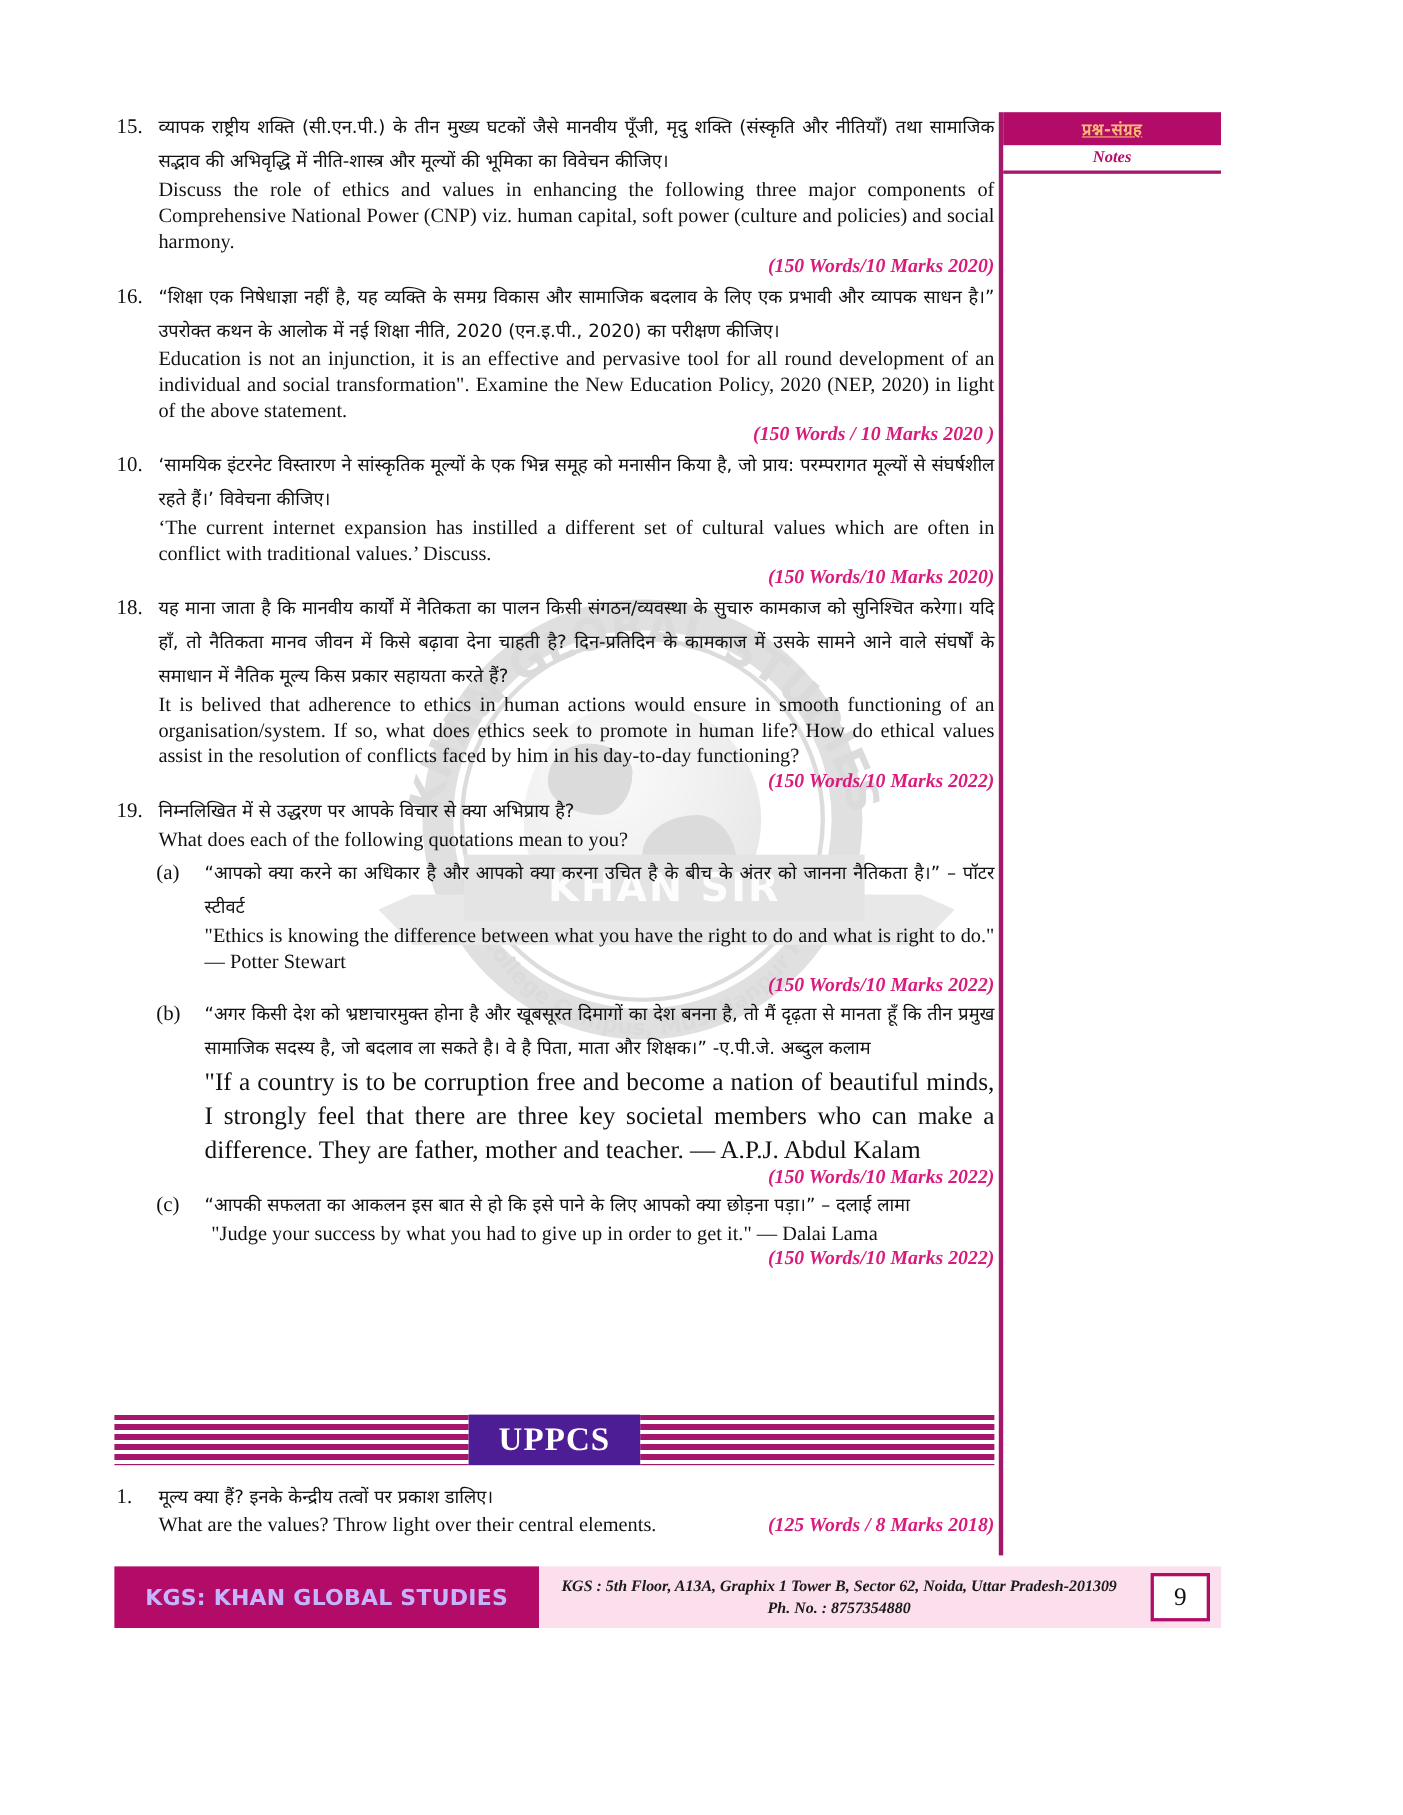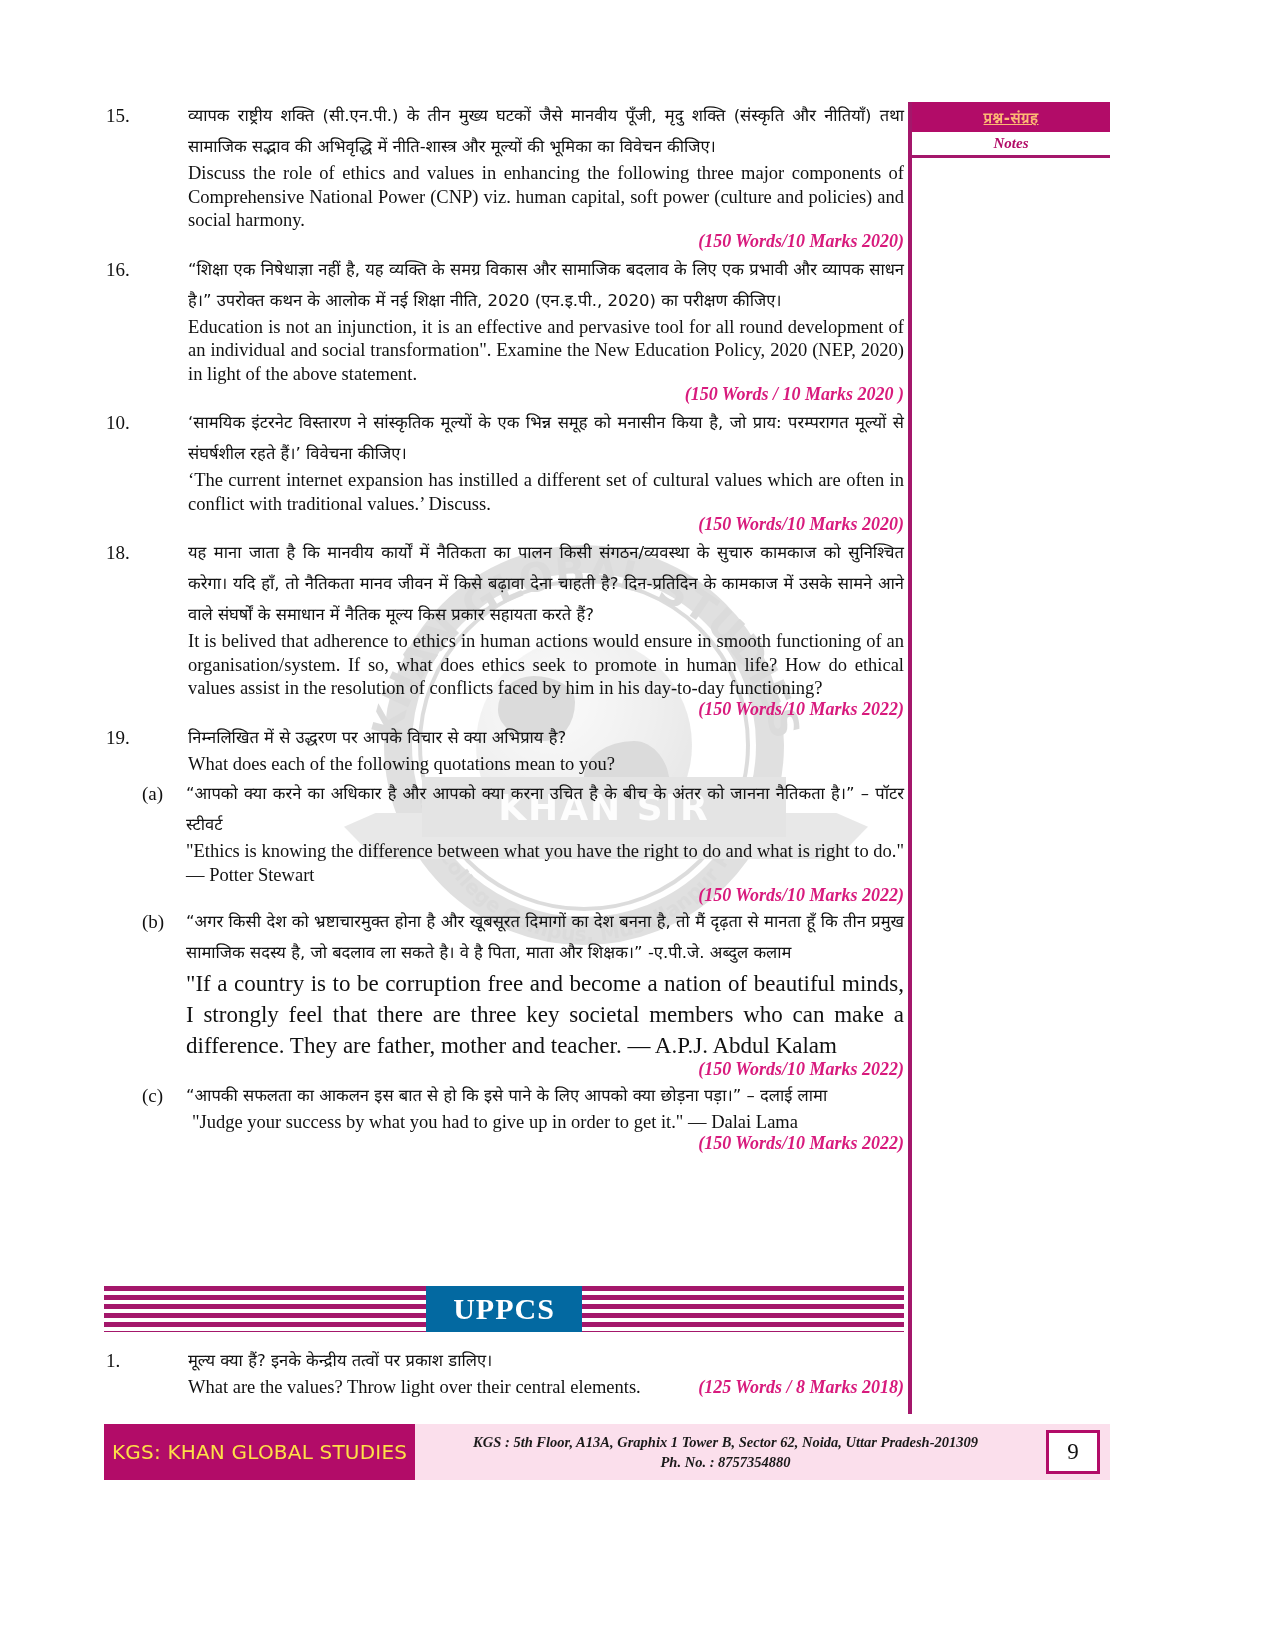--- a/index.html
+++ b/index.html
@@ -76,21 +76,20 @@
     position: absolute;
     left: 104px;
     top: 100px;
     width: 800px;
   }
 
   .q {
     display: flex;
     align-items: flex-start;
     margin-bottom: 2px;
-    gap: 44px;
   }
   .qnum {
     width: 40px;
     flex: 0 0 40px;
     font-size: 19px;
     line-height: 31px;
     text-align: left;
     padding-left: 2px;
     box-sizing: border-box;
   }
@@ -170,21 +169,21 @@
     );
   }
   #stripes-left  { left: 0px;   width: 322px; }
   #stripes-right { right: 0px;  width: 322px; }
   #uppcs-box {
     position: absolute;
     left: 322px;
     top: 0px;
     width: 156px;
     height: 46px;
-    background: #0369a1;
+    background: #4c1d95;
     display: flex;
     align-items: center;
     justify-content: center;
   }
   #uppcs-box .t {
     color: #ffffff;
     font-family: "Liberation Serif", serif;
     font-weight: 700;
     font-size: 30px;
     letter-spacing: 1px;
@@ -196,27 +195,27 @@
     left: 104px;
     top: 1424px;
     width: 1006px;
     height: 56px;
     background: #fbdfec;
     display: flex;
     align-items: stretch;
   }
   #footer-brand {
     background: #b20c68;
-    color: #fde047;
+    color: #c4b5fd;
     font-family: "DejaVu Sans", sans-serif;
-    font-weight: 400;
+    font-weight: 700;
     font-size: 20px;
     display: flex;
     align-items: center;
-    padding: 0 8px;
+    padding: 0 28px;
     white-space: nowrap;
     letter-spacing: .2px;
   }
   #footer-addr {
     flex: 1 1 auto;
     display: flex;
     flex-direction: column;
     align-items: center;
     justify-content: center;
     font-family: "Liberation Serif", serif;

